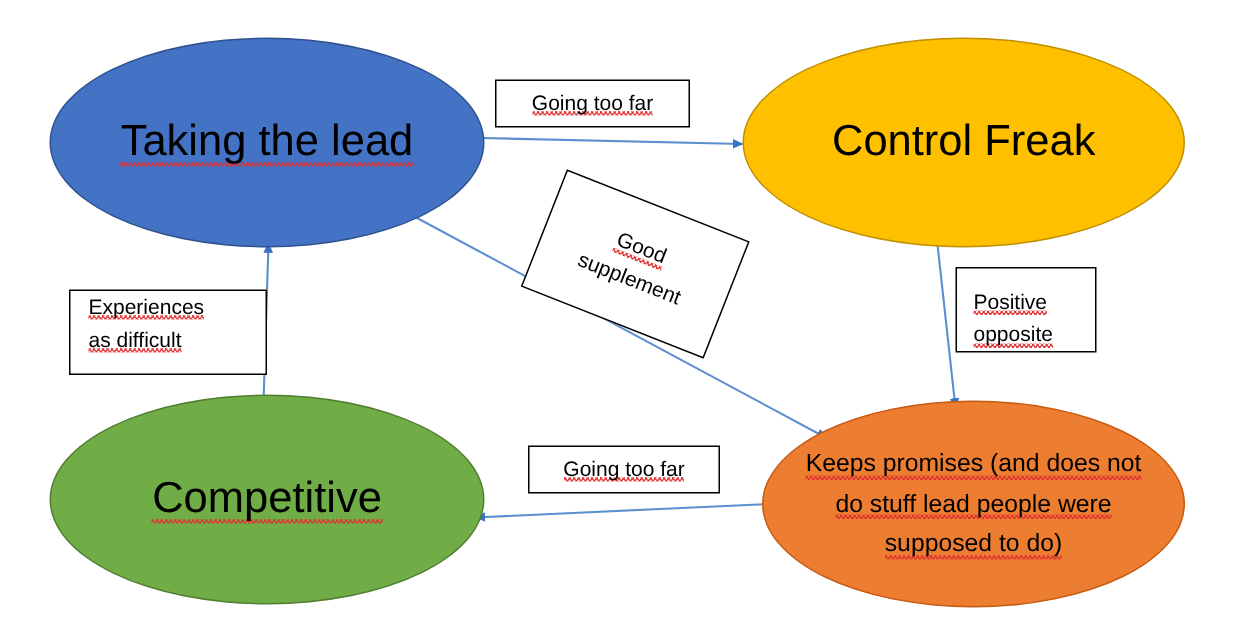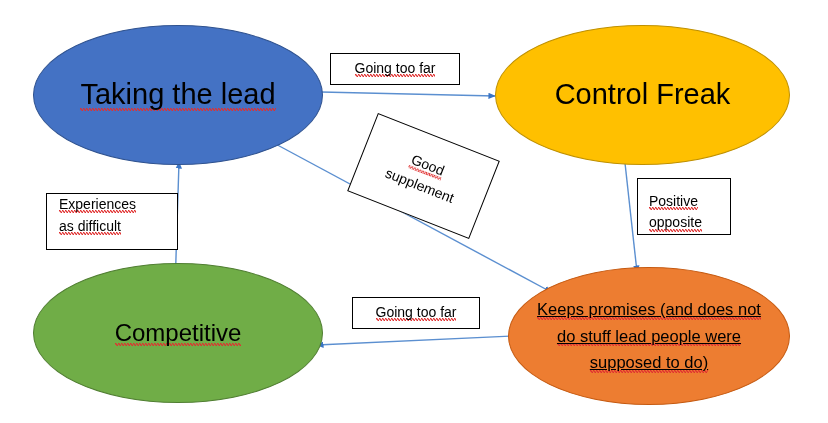--- a/index.html
+++ b/index.html
@@ -25,22 +25,22 @@
     background-image:
       linear-gradient(45deg,transparent 40%,#e03030 40%,#e03030 60%,transparent 60%),
       linear-gradient(-45deg,transparent 40%,#e03030 40%,#e03030 60%,transparent 60%);
     background-size:3px 3px,3px 3px;
     background-position:0 1.02em,1.5px 1.02em;
     padding-bottom:2px;
   }
 
   #n-blue{left:33px;top:25px;width:290px;height:140px;background:#4472C4;border:1px solid #2F528F;font-size:29px;}
   #n-amber{left:495px;top:25px;width:295px;height:140px;background:#FFC000;border:1px solid #BF9000;font-size:29px;}
-  #n-green{left:33px;top:263px;width:290px;height:140px;background:#70AD47;border:1px solid #507E32;font-size:24px;}
-  #n-orange{left:508px;top:267px;width:282px;height:138px;background:#ED7D31;border:1px solid #C55A11;font-size:16.5px;text-decoration:underline;}
+  #n-green{left:33px;top:263px;width:290px;height:140px;background:#70AD47;border:1px solid #507E32;font-size:29px;}
+  #n-orange{left:508px;top:267px;width:282px;height:138px;background:#ED7D31;border:1px solid #C55A11;font-size:16.5px;}
   #n-orange .label{line-height:1.62;}
 
   
   .lbl{
     position:absolute;
     background:#fff;
     border:1px solid #000;
     box-sizing:border-box;
     display:flex;align-items:center;justify-content:center;
     text-align:center;

